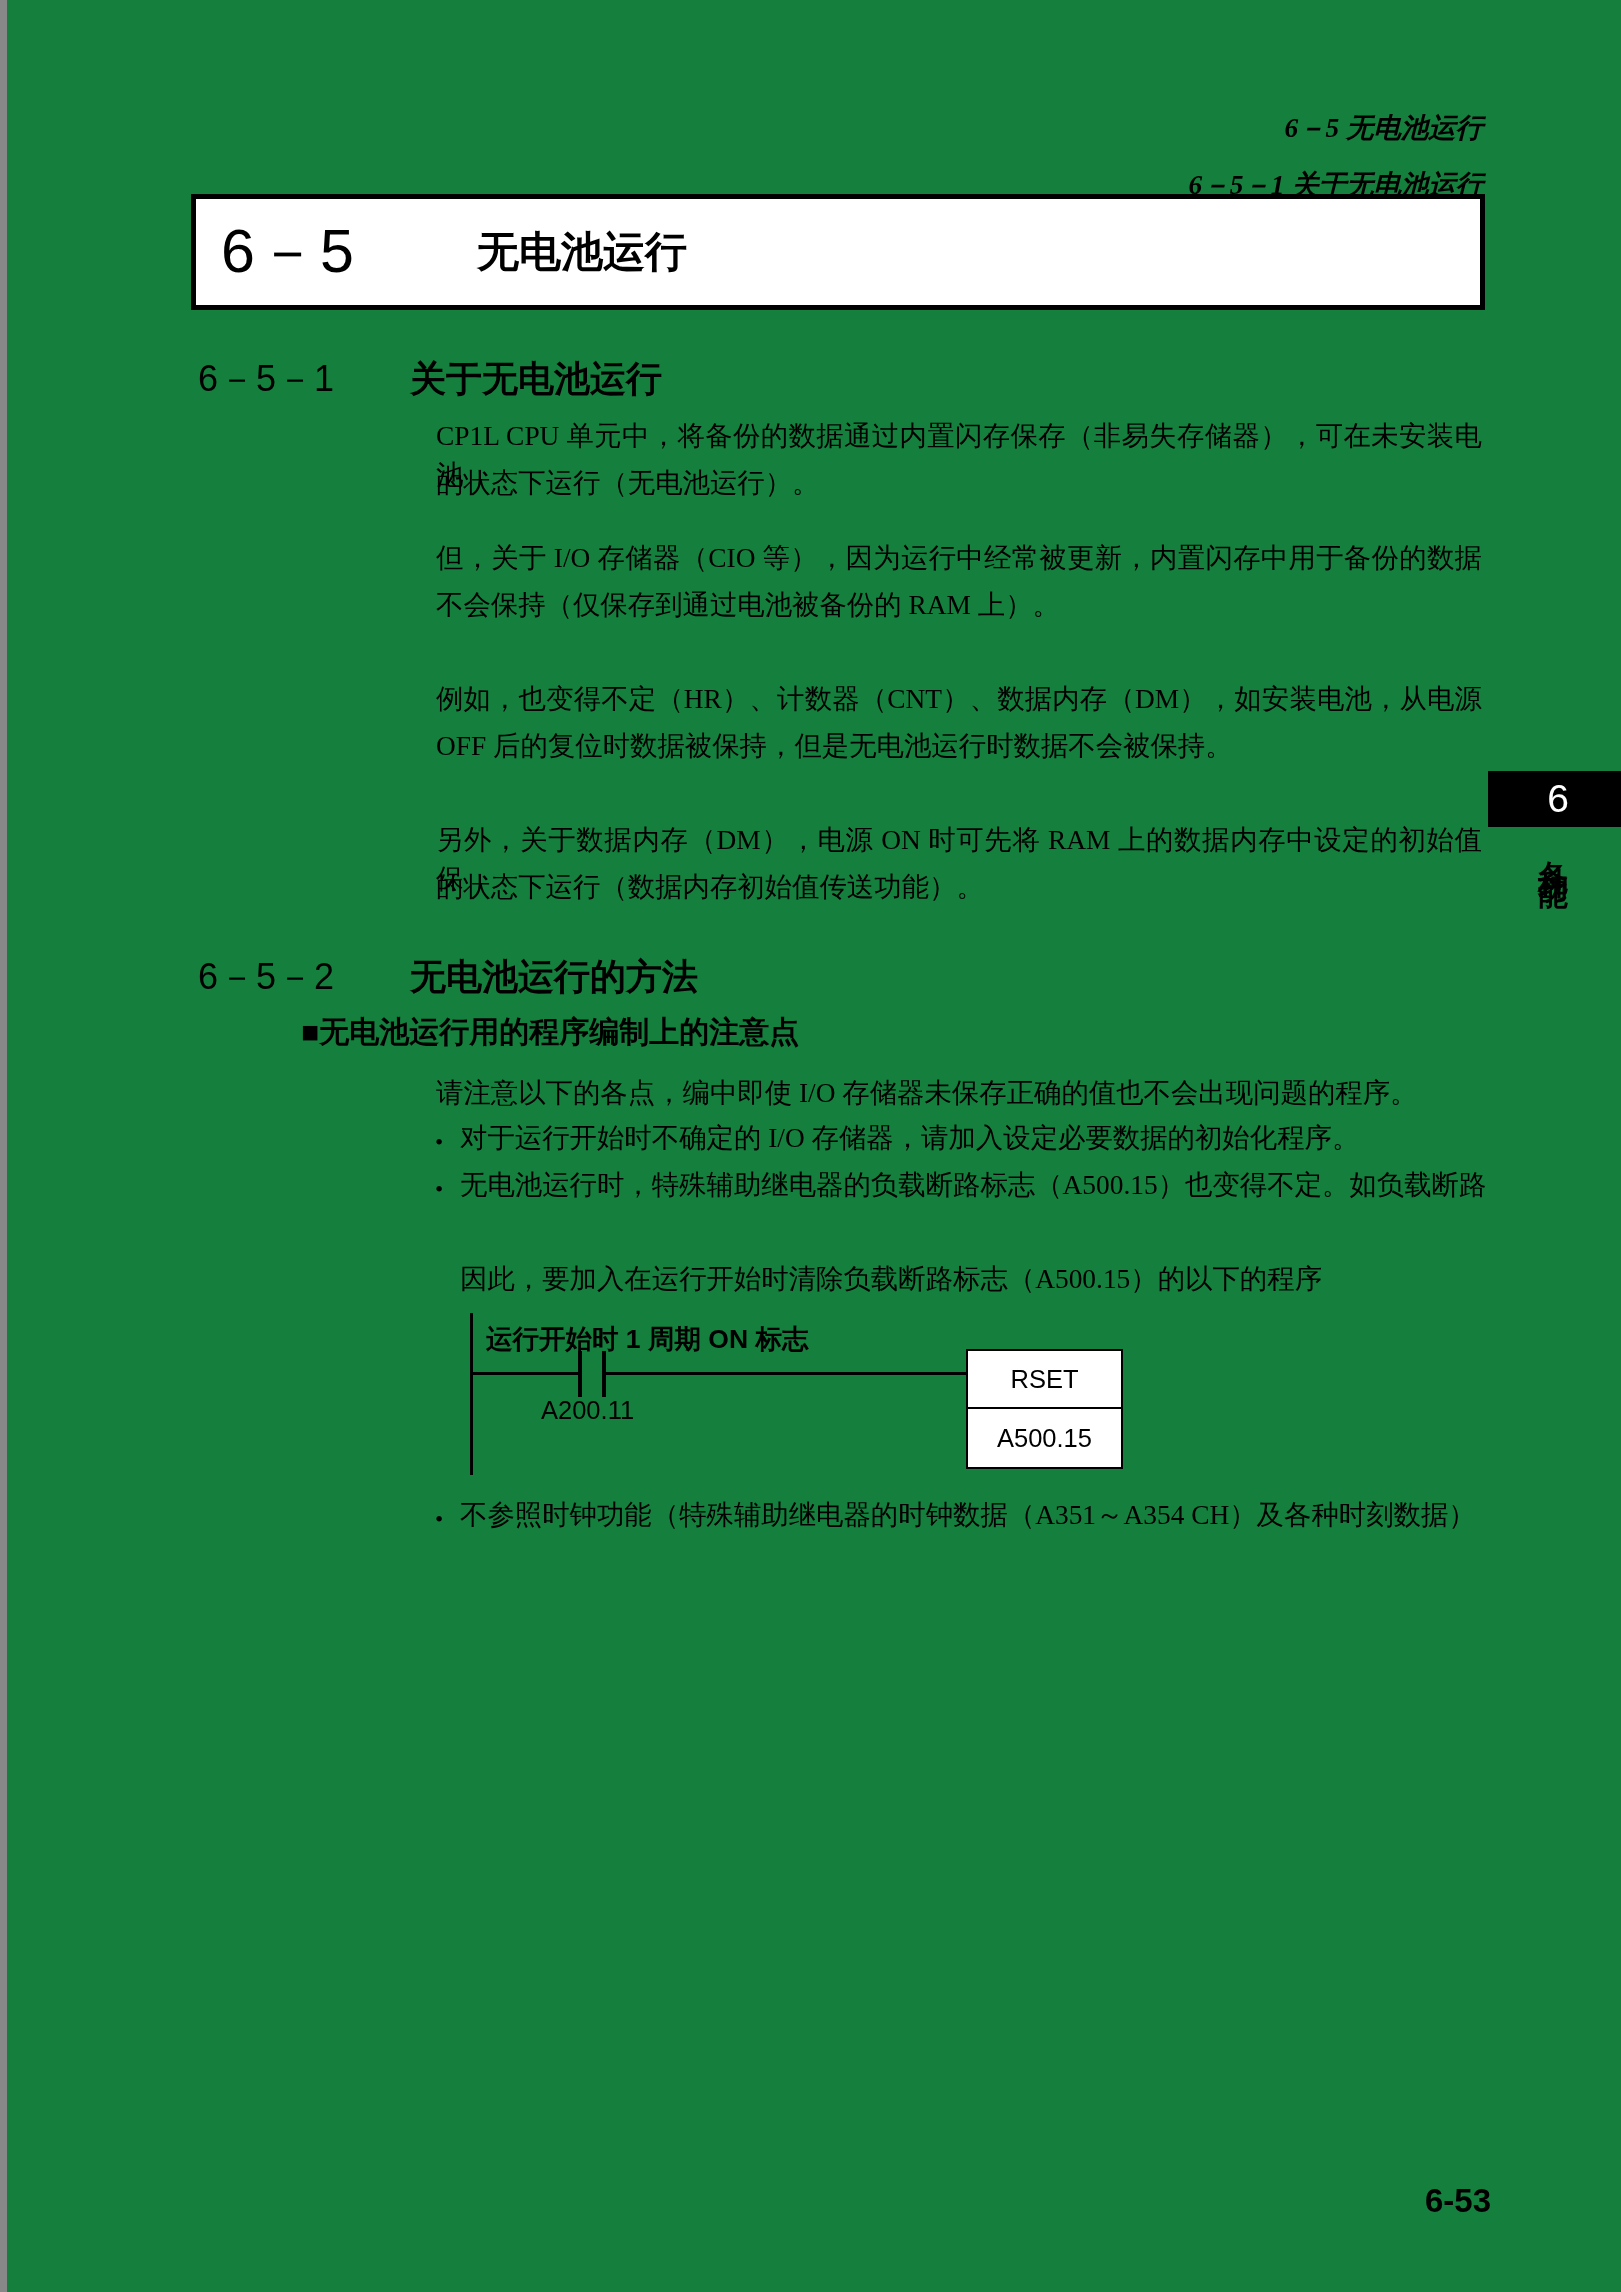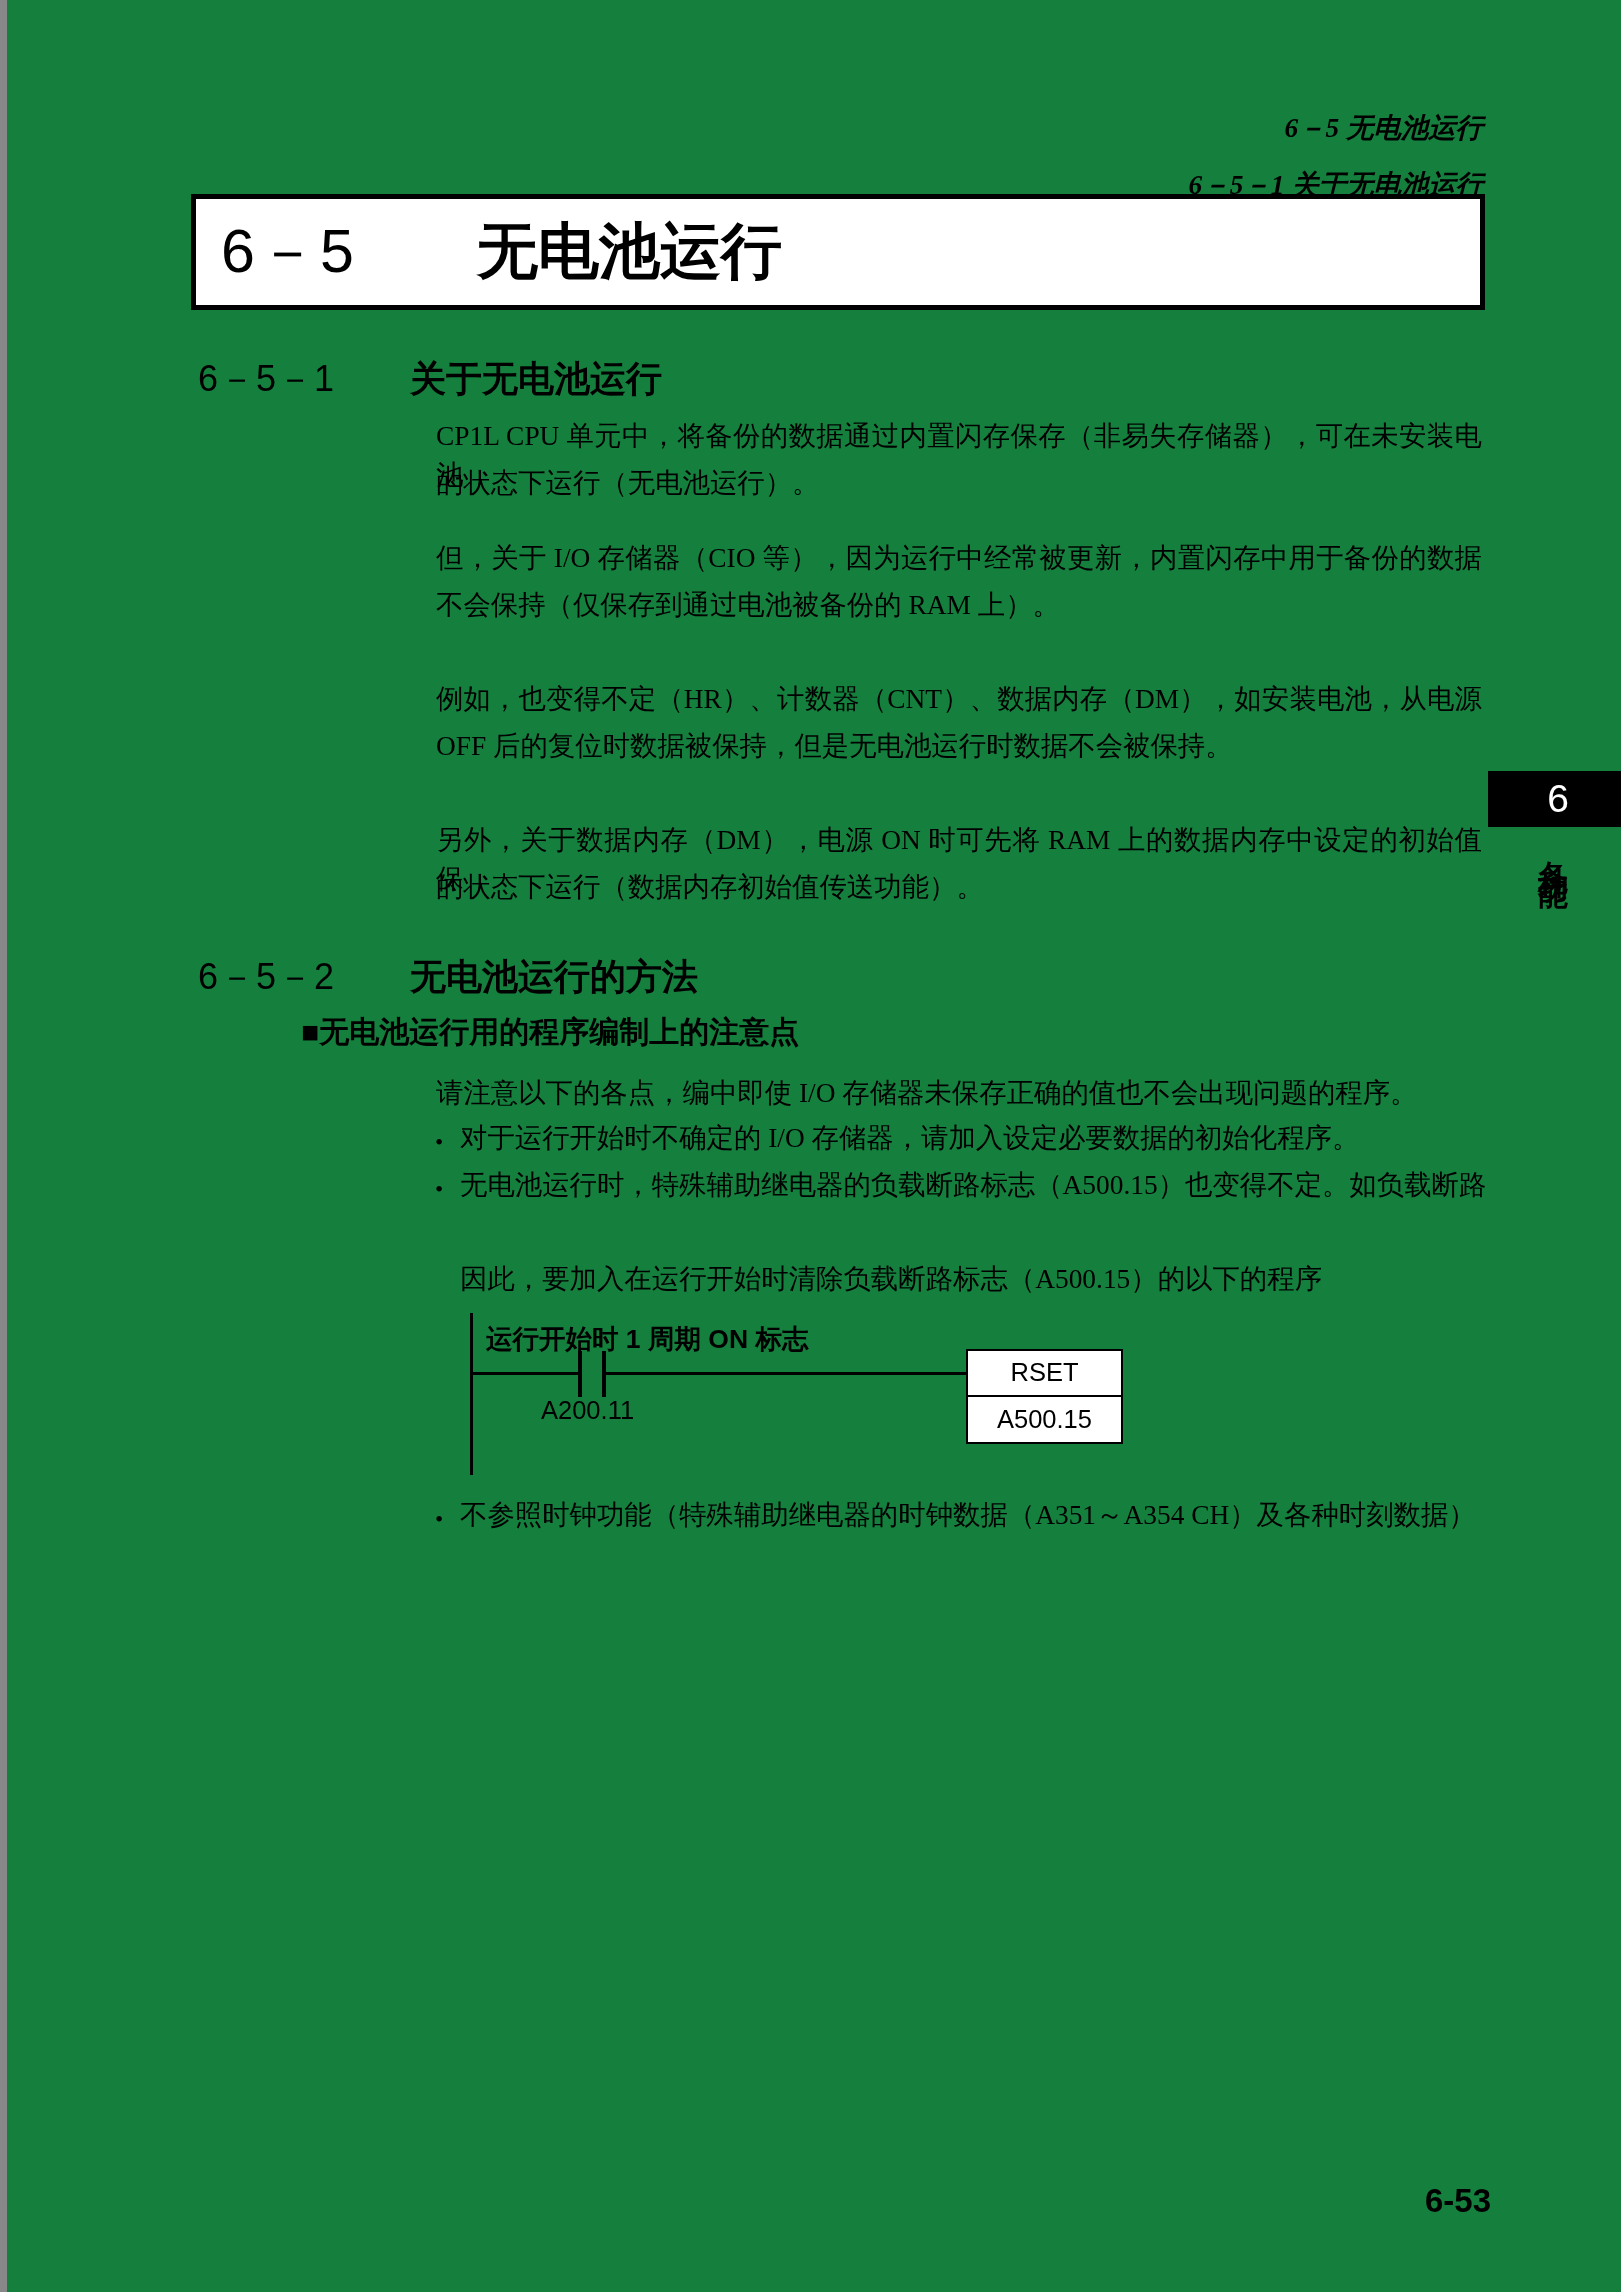--- a/index.html
+++ b/index.html
@@ -25,21 +25,21 @@
     left:184px;top:194px;width:1294px;height:116px;
     border:5.9px solid #000;box-sizing:border-box;
     background:#fff;
   }
   .title-num{
     left:214px;top:220px;font-size:61px;line-height:63px;
     font-family:"Liberation Sans","DejaVu Sans",sans-serif;
     font-weight:normal;letter-spacing:2px;white-space:nowrap;
   }
   .title-text{
-    left:470px;top:220px;font-size:61px;line-height:63px;
+    left:470px;top:220px;font-size:42px;line-height:63px;
     font-family:"Liberation Sans","DejaVu Sans",sans-serif;
     font-weight:bold;white-space:nowrap;
   }
   
   .h2-num{
     font-family:"Liberation Sans","DejaVu Sans",sans-serif;
     font-weight:normal;font-size:36px;letter-spacing:1px;white-space:nowrap;
   }
   .h2-title{
     font-family:"Liberation Sans","DejaVu Sans",sans-serif;
@@ -62,21 +62,21 @@
   .ladder-label{
     font-family:"Liberation Sans","DejaVu Sans",sans-serif;
     font-weight:bold;font-size:26.5px;white-space:nowrap;
   }
   .ladder-line{background:#000;}
   .ladder-addr{
     font-family:"Liberation Sans","DejaVu Sans",sans-serif;
     font-size:25.5px;white-space:nowrap;
   }
   .ladder-box{
-    left:959px;top:1349px;width:157px;height:95px;
+    left:959px;top:1349px;width:157px;height:120px;
     border:2.9px solid #000;box-sizing:border-box;background:#fff;
   }
   .ladder-cell{
     position:absolute;left:0;width:100%;height:50%;
     display:flex;align-items:center;justify-content:center;
     font-family:"Liberation Sans","DejaVu Sans",sans-serif;
     font-size:25.5px;
   }
   .cell-top{top:0;border-bottom:2.9px solid #000;box-sizing:border-box;}
   .cell-bottom{bottom:0;}

